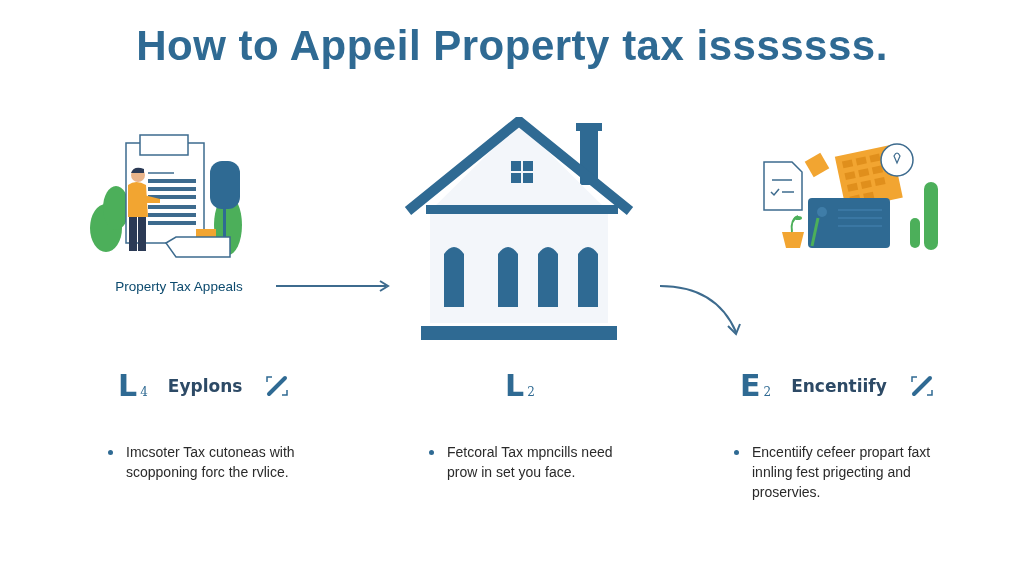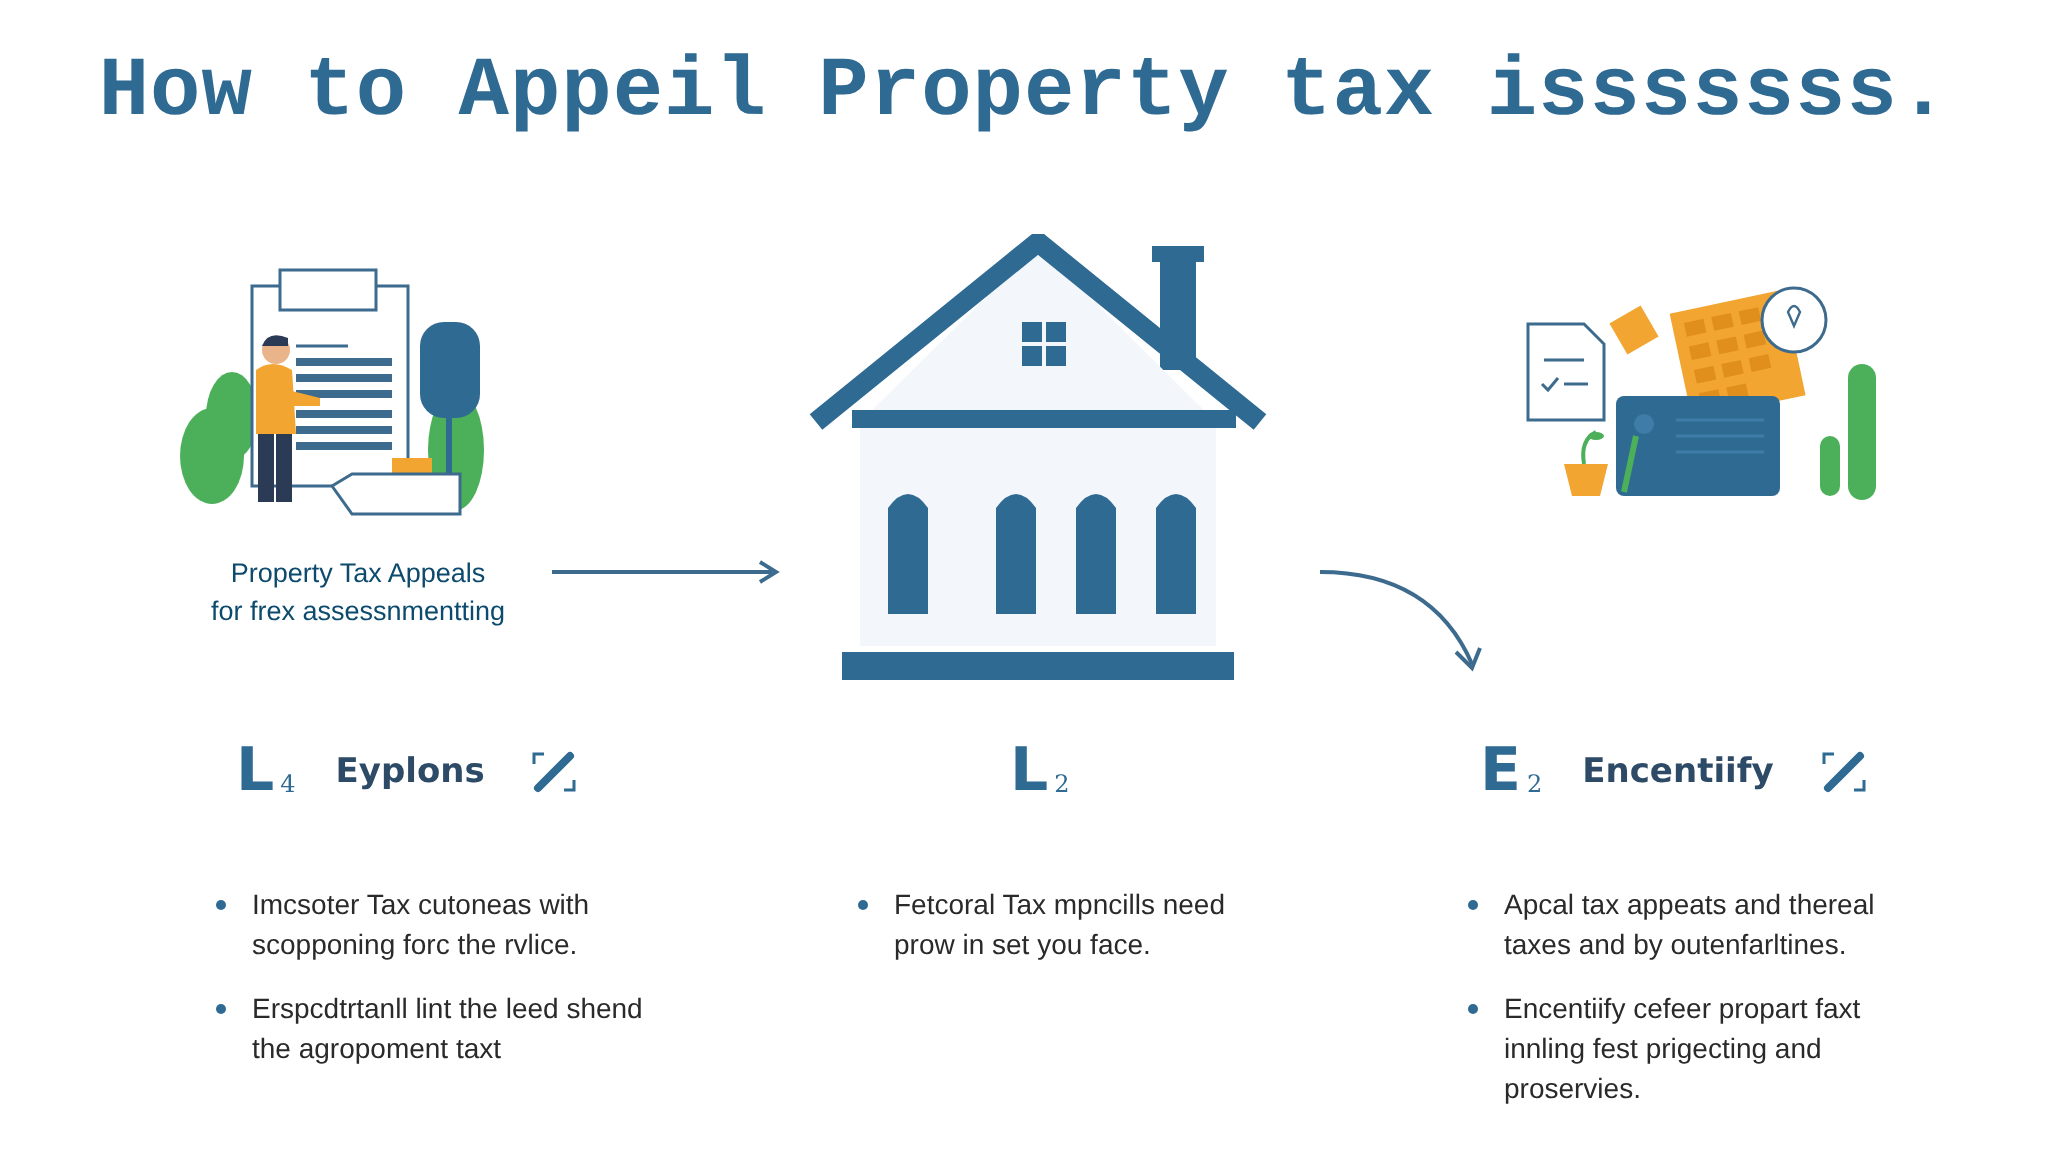--- a/index.html
+++ b/index.html
@@ -6,21 +6,21 @@
     body {
       width: 1024px; height: 576px; overflow: hidden;
       background: #ffffff;
       font-family: "DejaVu Sans", "Liberation Sans", sans-serif;
       position: relative;
       color: #2b2b2b;
     }
     .title {
       position: absolute; left: 0; top: 22px; width: 1024px;
       text-align: center;
-      font-family: Liberation Mono, monospace;
+      font-family: Liberation Sans, sans-serif;
       font-weight: bold; font-size: 42px; letter-spacing: 0.5px;
       color: #2f6a93;
     }
     .illus { position: absolute; }
     .caption {
       position: absolute; left: 84px; top: 277px; width: 190px;
       text-align: center; font-size: 13.5px; line-height: 19px; color: #0c4a6e;
       font-family: "Liberation Sans", sans-serif;
     }
     .arrow { position: absolute; }
@@ -83,21 +83,20 @@
   <circle cx="50" cy="42" r="7" fill="#e9b48a"></circle>
   <path d="M43 40 Q46 32 56 36 L56 40 Z" fill="#2b3a55"></path>
   <path d="M40 52 Q48 46 58 52 L60 84 L40 84 Z" fill="#f2a531"></path>
   <path d="M56 62 L72 66 L72 70 L56 70 Z" fill="#f2a531"></path>
   <rect x="41" y="84" width="8" height="34" fill="#2b3a55"></rect>
   <rect x="50" y="84" width="8" height="34" fill="#2b3a55"></rect>
 </svg>
 
 <div class="caption">
   <div>Property Tax Appeals</div>
-  <div>for frex assessnmentting</div>
 </div>
 
 <svg class="arrow" style="left:274px; top:278px;" width="120" height="16" viewBox="0 0 120 16">
   <line x1="2" y1="8" x2="112" y2="8" stroke="#3d6b8e" stroke-width="2"></line>
   <path d="M106 3 L114 8 L106 13" fill="none" stroke="#3d6b8e" stroke-width="2"></path>
 </svg>
 
 <svg class="illus" style="left:404px; top:117px;" width="230" height="228" viewBox="0 0 230 228">
 
   <rect x="176" y="8" width="18" height="60" fill="#2f6a93"></rect>
@@ -179,21 +178,20 @@
   <span class="step-sub">4</span>
   <span class="step-name">Eyplons</span>
   <svg class="step-icon" viewBox="0 0 26 26">
     <path d="M3 9 L3 4 L8 4" fill="none" stroke="#2f6a93" stroke-width="1.5"></path>
     <path d="M23 17 L23 22 L18 22" fill="none" stroke="#2f6a93" stroke-width="1.5"></path>
     <line x1="5" y1="21" x2="21" y2="5" stroke="#2f6a93" stroke-width="4" stroke-linecap="round"></line>
   </svg>
 </div>
 <ul class="bullets" style="left:96px; width:230px;">
   <li>Imcsoter Tax cutoneas with scopponing forc the rvlice.</li>
-  <li>Erspcdtrtanll lint the leed shend the agropoment taxt</li>
 </ul>
 
 <div class="step-head" style="left:505px;">
   <span class="step-letter">L</span>
   <span class="step-sub">2</span>
 </div>
 <ul class="bullets" style="left:417px; width:215px;">
   <li>Fetcoral Tax mpncills need prow in set you face.</li>
 </ul>
 
@@ -201,15 +199,14 @@
   <span class="step-letter">E</span>
   <span class="step-sub">2</span>
   <span class="step-name">Encentiify</span>
   <svg class="step-icon" viewBox="0 0 26 26">
     <path d="M3 9 L3 4 L8 4" fill="none" stroke="#2f6a93" stroke-width="1.5"></path>
     <path d="M23 17 L23 22 L18 22" fill="none" stroke="#2f6a93" stroke-width="1.5"></path>
     <line x1="5" y1="21" x2="21" y2="5" stroke="#2f6a93" stroke-width="4" stroke-linecap="round"></line>
   </svg>
 </div>
 <ul class="bullets" style="left:722px; width:240px;">
-  <li>Apcal tax appeats and thereal taxes and by outenfarltines.</li>
   <li>Encentiify cefeer propart faxt innling fest prigecting and proservies.</li>
 </ul>
 
 </body></html>

